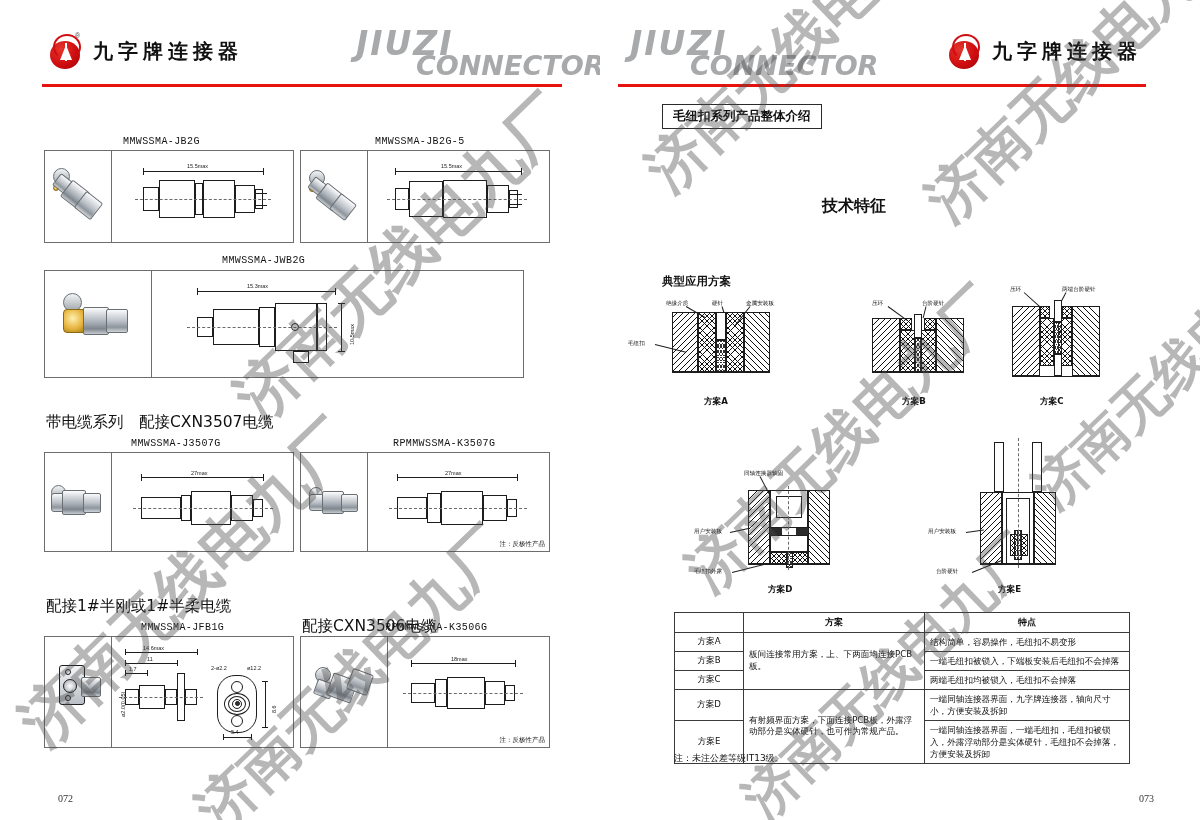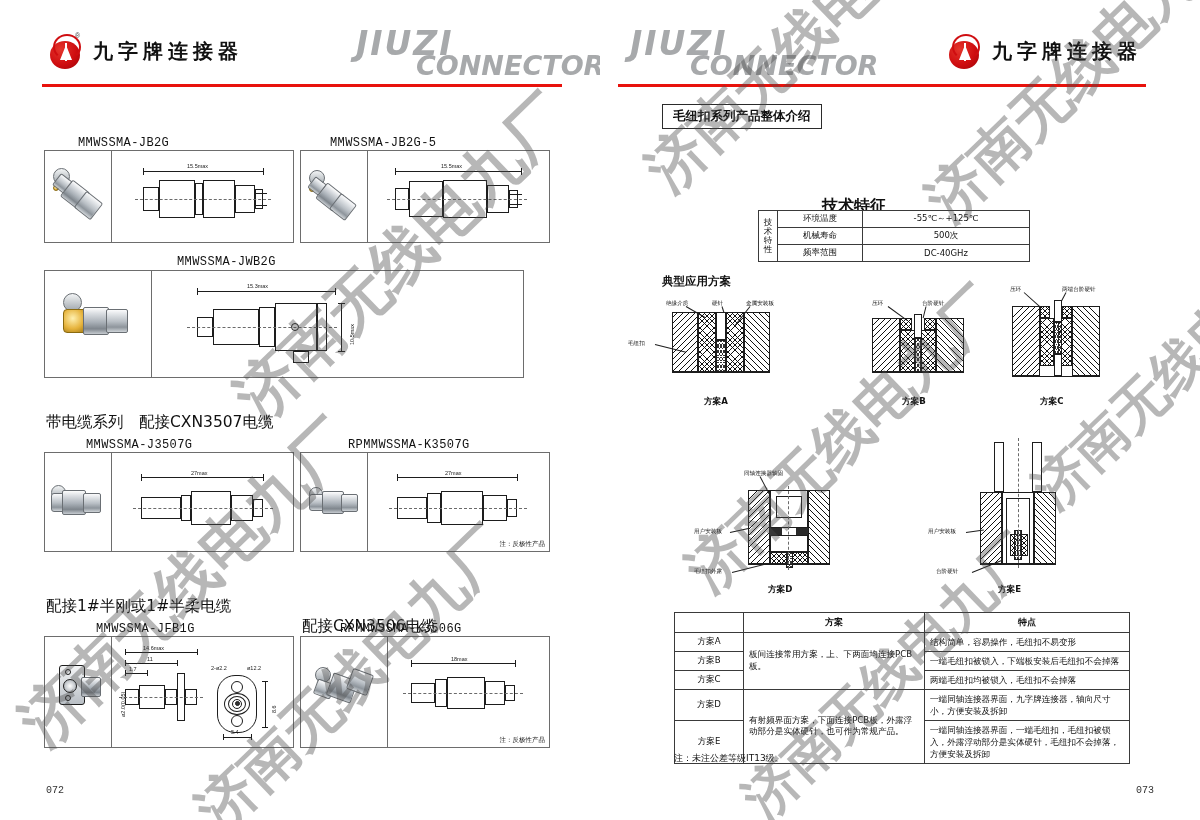--- a/index.html
+++ b/index.html
@@ -34,22 +34,22 @@
   .wordmark{position:absolute;top:0;width:270px;height:58px;color:#a7a9ab;
       font-family:"DejaVu Sans","Liberation Sans",sans-serif;font-weight:bold;font-style:italic;}
   #wm-left{left:262px;}
   #wm-right{left:4px;}
   .wm1{position:absolute;left:52px;top:-2px;font-size:33px;letter-spacing:2px;}
   .wm2{position:absolute;left:112px;top:24px;font-size:27px;letter-spacing:0px;}
   #wm-right .wm1{left:8px;}
   #wm-right .wm2{left:68px;}
   .sec-title{position:absolute;font-size:15.5px;font-family:"DejaVu Sans","Liberation Sans",sans-serif;
       color:#111;white-space:nowrap;}
-  .part-no{position:absolute;font-size:12px;font-family:"Liberation Mono","DejaVu Sans Mono",monospace;
-      letter-spacing:.4px;white-space:nowrap;color:#111;}
+  .part-no{position:absolute;font-size:10px;font-family:"Liberation Mono","DejaVu Sans Mono",monospace;
+      letter-spacing:.4px;white-space:nowrap;color:#111;margin-left:45px;}
 
   
   .card{position:absolute;border:1px solid #6d6d6d;box-sizing:border-box;background:#fff;}
   .card .vdiv{position:absolute;top:0;bottom:0;width:1px;background:#6d6d6d;}
   .photo-cell,.draw-cell{position:absolute;top:0;bottom:0;}
   .note-rev{position:absolute;right:4px;bottom:2px;font-size:6.5px;
       font-family:"DejaVu Sans","Liberation Sans",sans-serif;color:#222;white-space:nowrap;}
 
   
   .conn{position:absolute;}
@@ -105,22 +105,22 @@
   .blk.dark{background:#2a2a2a;border-color:#2a2a2a;}
   .blk.wire{background:
      repeating-linear-gradient(60deg,#333 0 .7px,transparent .7px 2.6px),
      repeating-linear-gradient(-60deg,#333 0 .7px,transparent .7px 2.6px);}
   .lead{position:absolute;background:#1d1d1d;height:1px;transform-origin:left center;}
   .lbl{position:absolute;font-family:"DejaVu Sans","Liberation Sans",sans-serif;
       font-size:5.6px;white-space:nowrap;color:#111;}
   .schname{position:absolute;font-family:"DejaVu Sans","Liberation Sans",sans-serif;
       font-size:8.6px;font-weight:bold;white-space:nowrap;color:#111;}
 
-  .pagenum{position:absolute;bottom:24px;font-family:Liberation Mono, monospace;
-      font-size:10px;color:#333;}
+  .pagenum{position:absolute;bottom:16px;font-family:Liberation Serif, serif;
+      font-size:10px;color:#333;margin-left:12px;}
   #pn-left{left:46px;}
   #pn-right{right:46px;}
 
   
   .wm-layer{position:absolute;inset:0;pointer-events:none;overflow:hidden;}
   .wm-txt{position:absolute;color:rgba(75,75,75,0.40);font-weight:bold;white-space:nowrap;
       font-family:"DejaVu Sans","Liberation Sans",sans-serif;}
 </style>
 </head>
 <body>
@@ -408,37 +408,20 @@
       <div class="brandname">九字牌连接器</div>
     </div>
     <div class="hdr-rule"></div>
   </div>
 
   <div class="boxtitle" style="left:62px;top:104px;">毛纽扣系列产品整体介绍</div>
 
 
   <div class="mini-title" style="left:222px;top:196px;">技术特征</div>
 
-  <table class="spec" style="left:158px;top:210px;width:272px;">
-    <tbody>
-        <tr>
-      <td class="vlabel" rowspan="3">技术特性</td>
-      <td style="width:76px;">环境温度</td>
-      <td>-55℃～+125℃</td>
-    </tr>
-    <tr>
-      <td>机械寿命</td>
-      <td>500次</td>
-    </tr>
-    <tr>
-      <td>频率范围</td>
-      <td>DC-40GHz</td>
-    </tr>
-  </tbody>
-    </table>
 
   <div class="mini-title" style="left:62px;top:274px;font-size:11.5px;">典型应用方案</div>
 
   <div>
     <div class="lbl" style="left:66px;top:300px;">绝缘介质</div>
     <div class="lbl" style="left:112px;top:300px;">硬针</div>
     <div class="lbl" style="left:146px;top:300px;">金属安装板</div>
     <div class="lbl" style="left:28px;top:340px;">毛纽扣</div>
     <div class="lead" style="left:86px;top:306px;width:22px;transform:rotate(30deg);"></div>
     <div class="lead" style="left:122px;top:306px;width:10px;transform:rotate(72deg);"></div>

